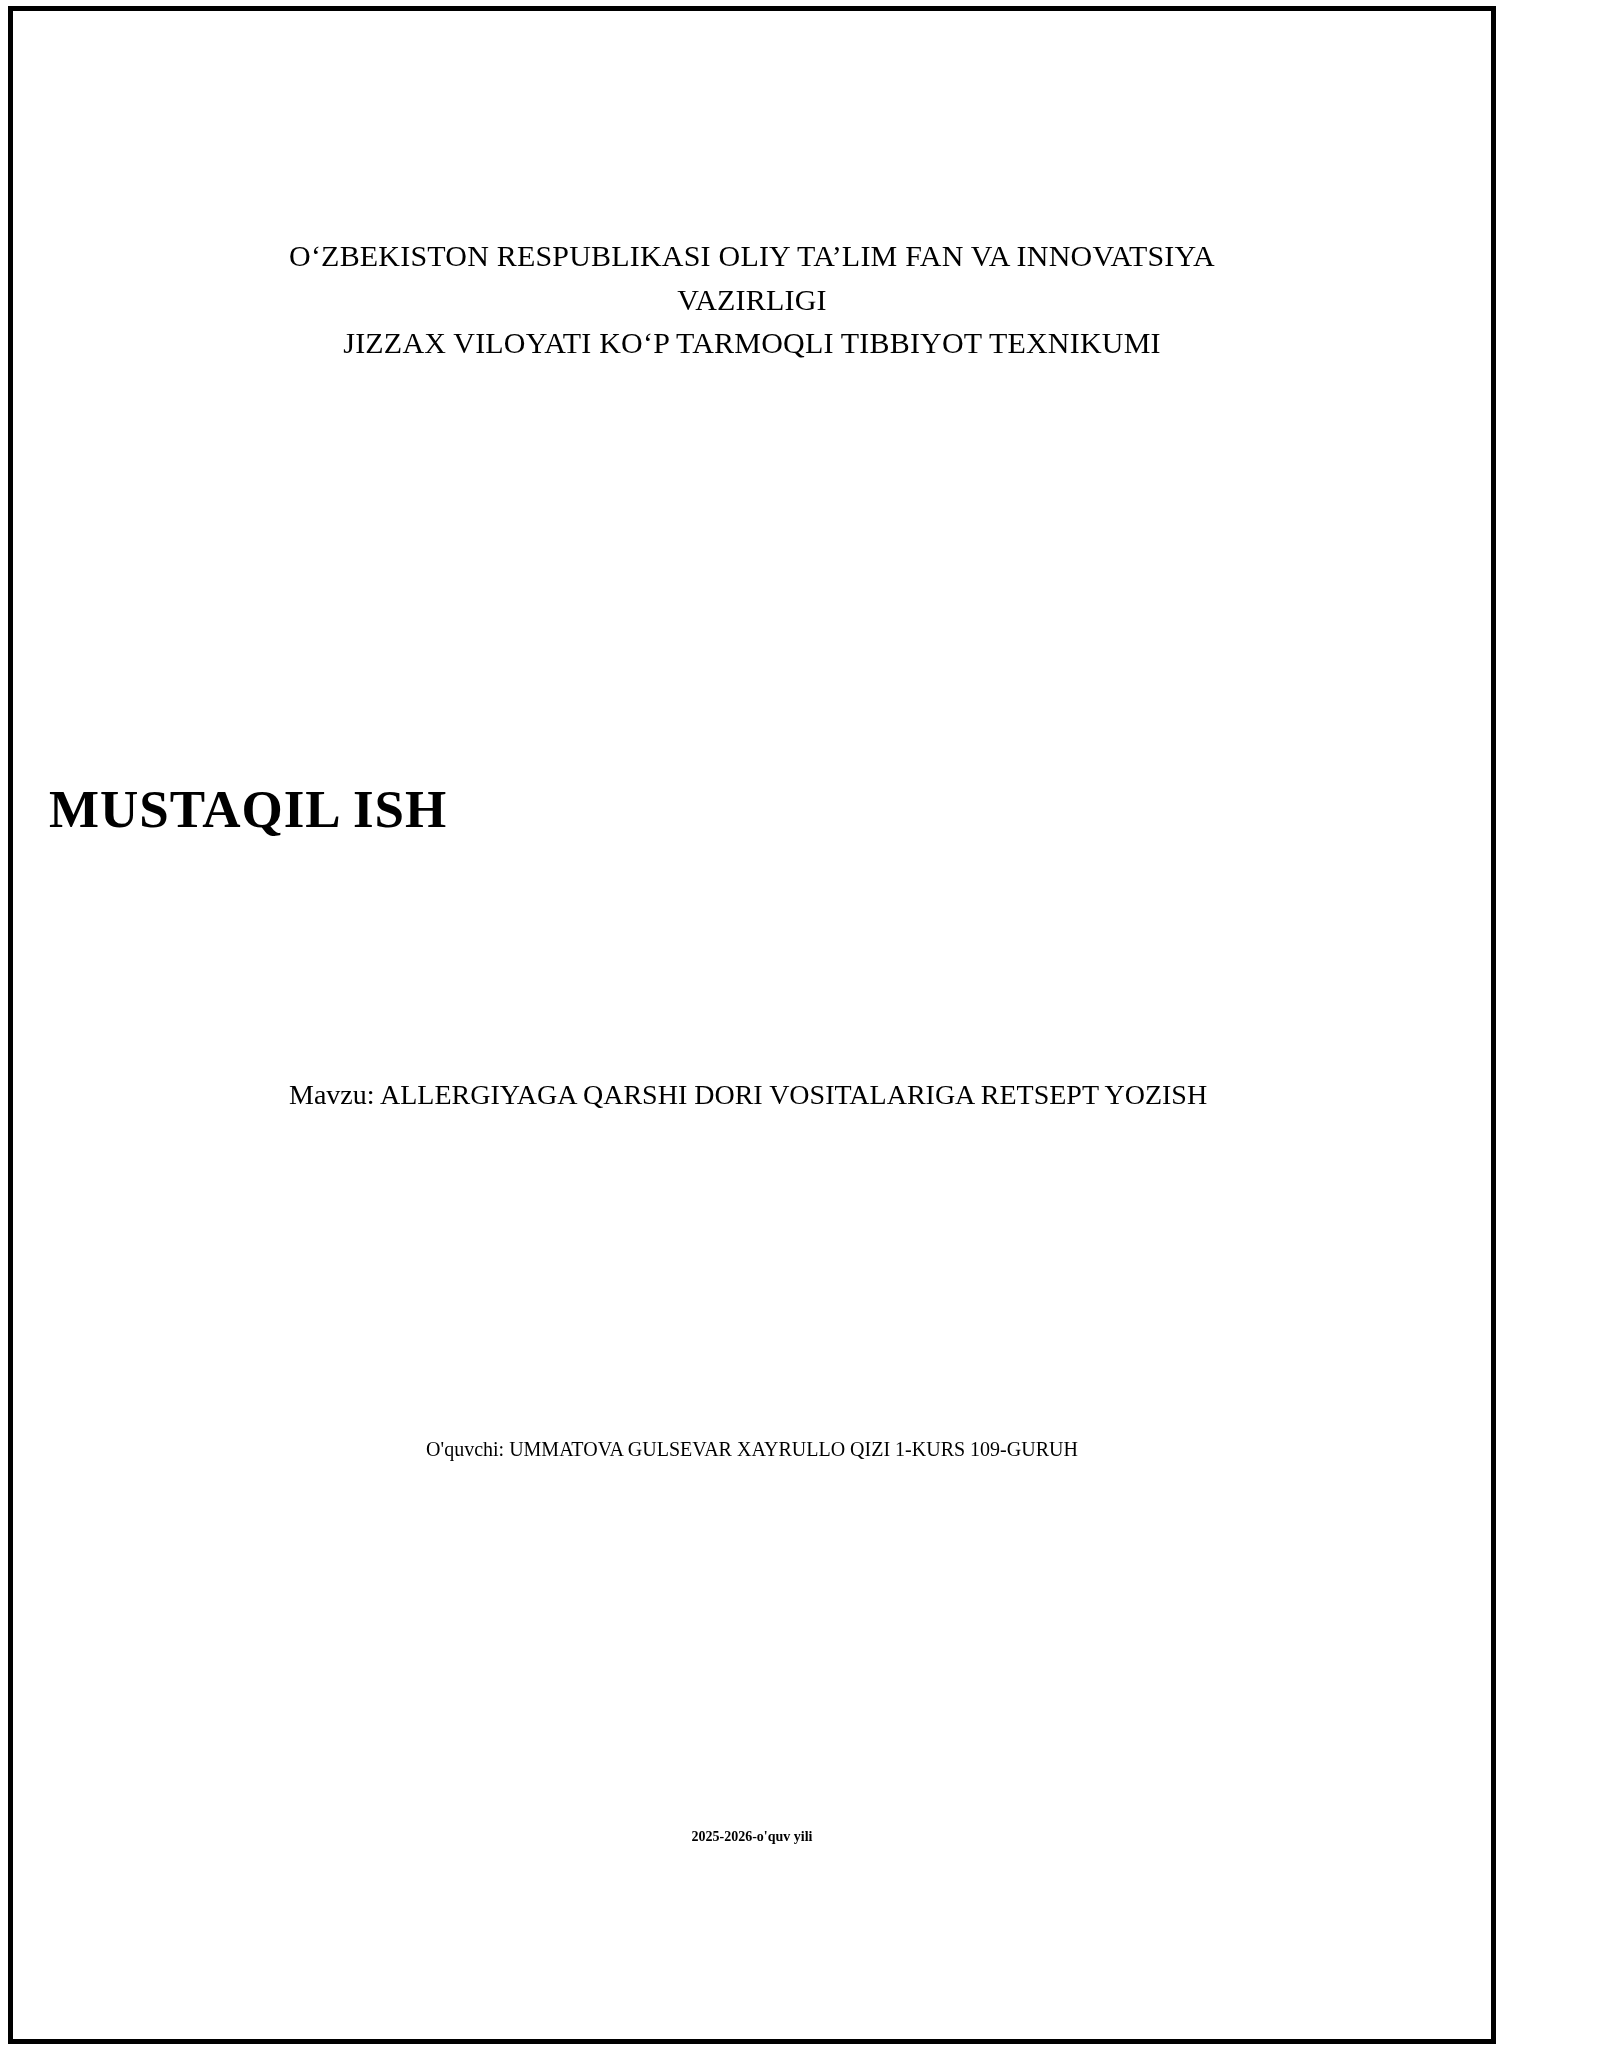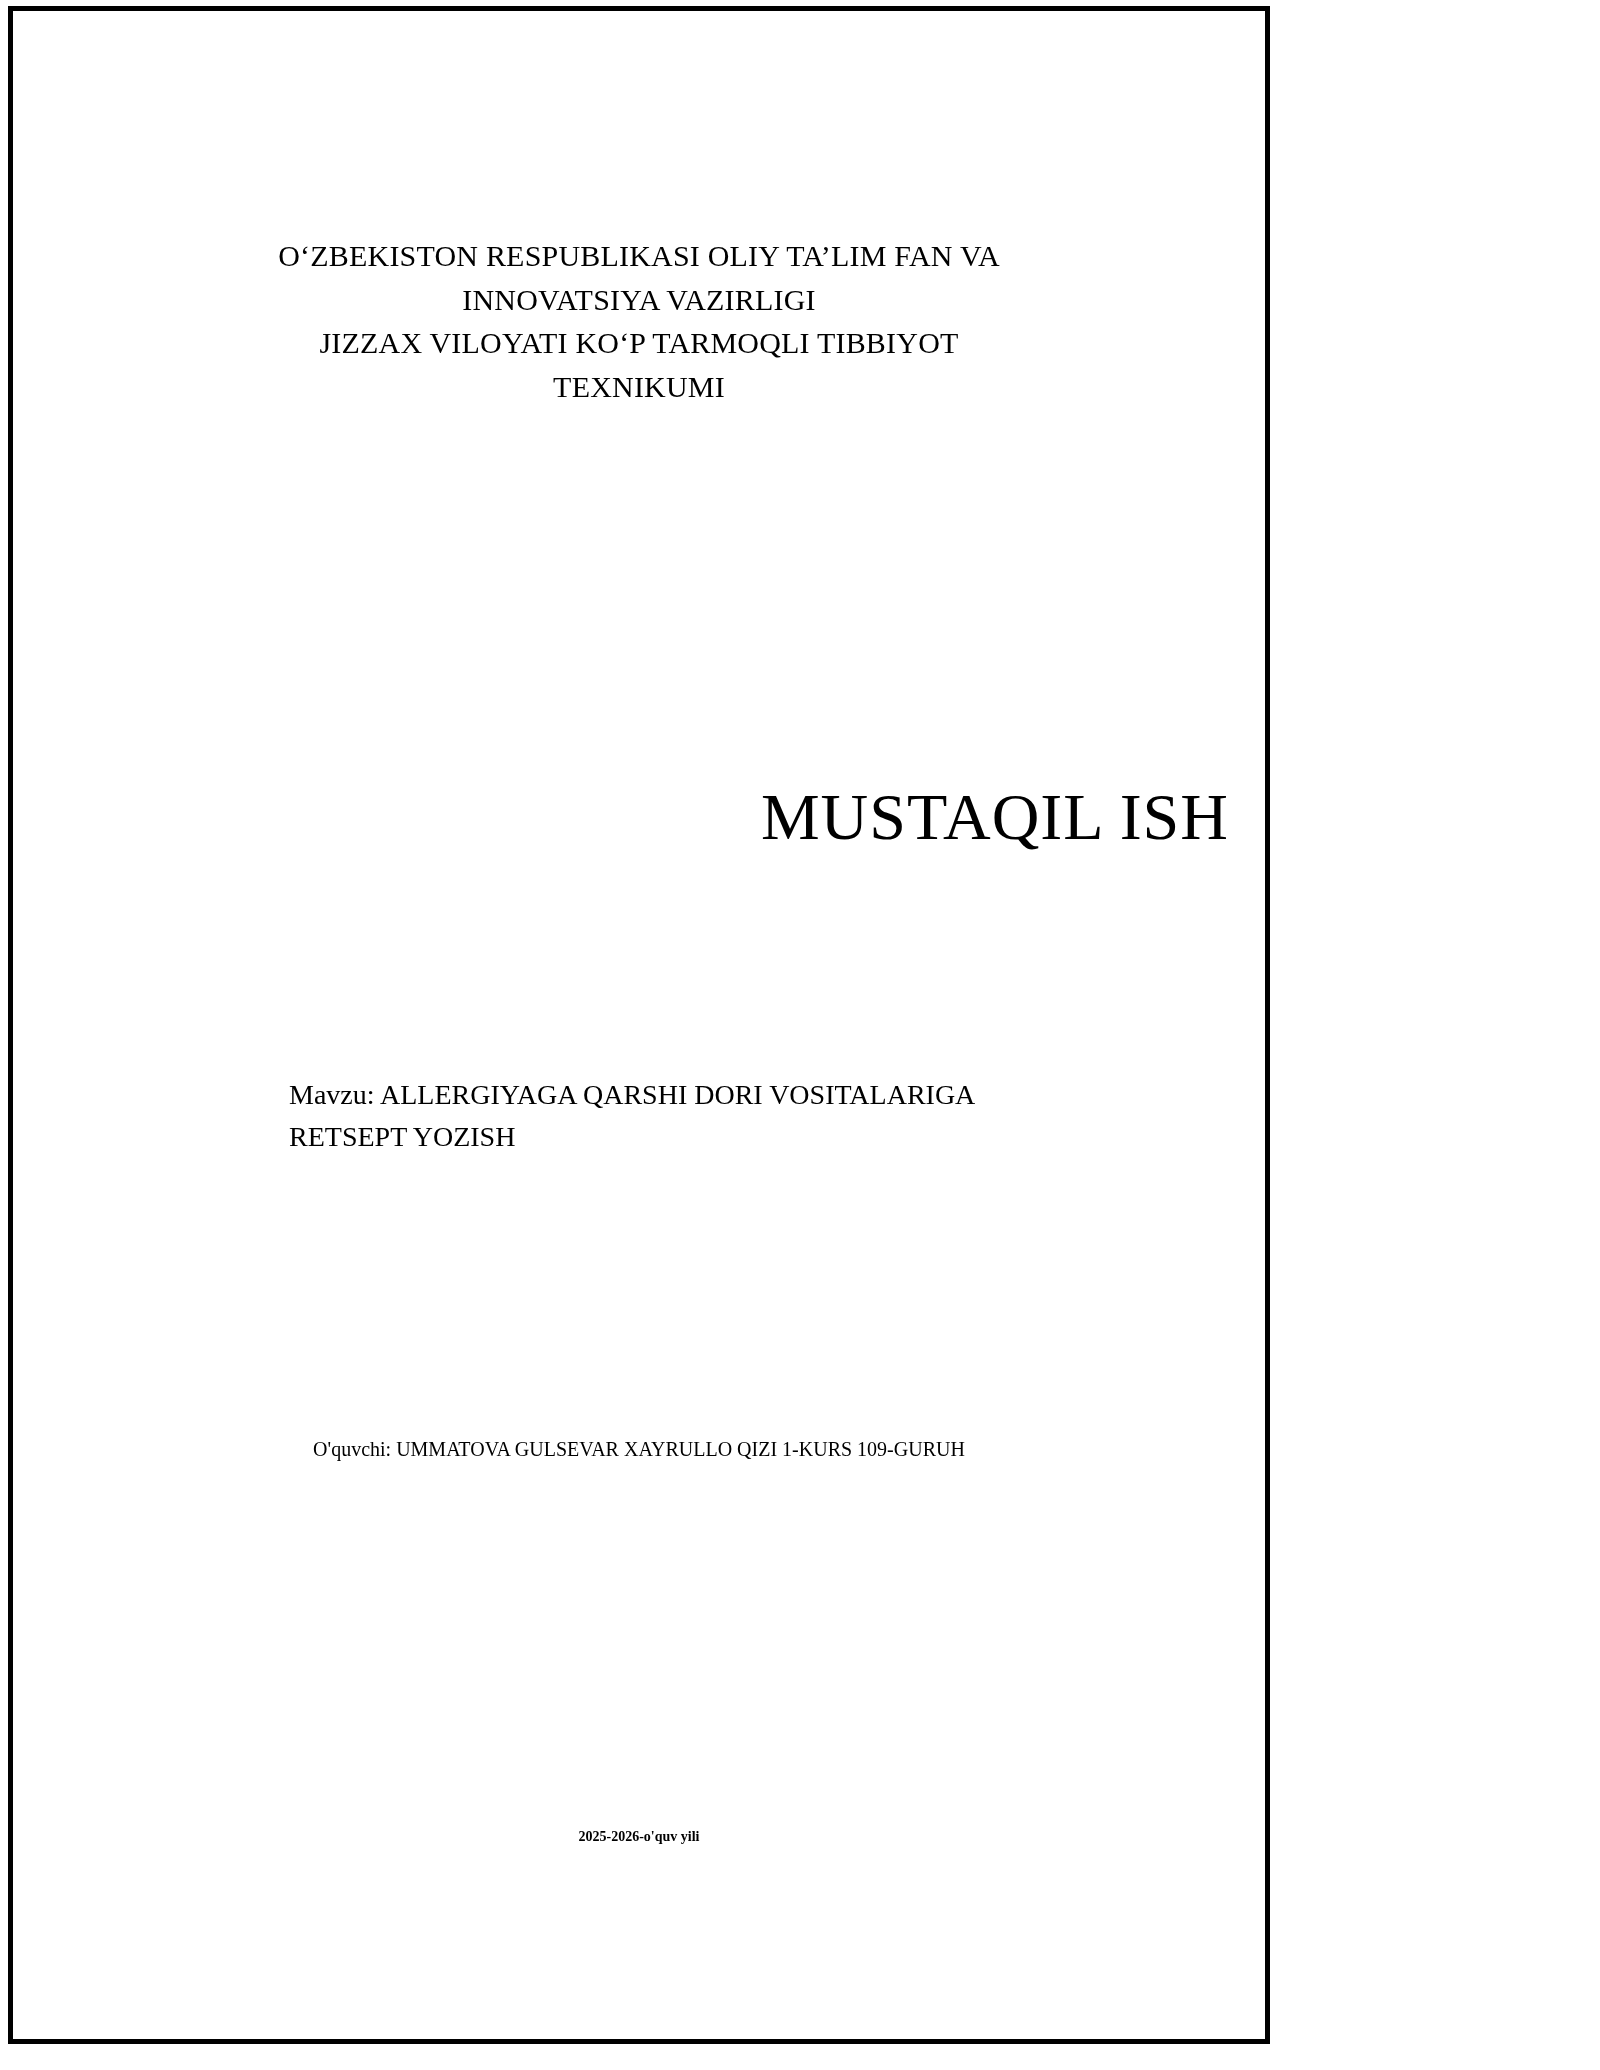--- a/index.html
+++ b/index.html
@@ -19,21 +19,21 @@
     width: 1600px;
     height: 2070px;
     background: #ffffff;
     box-sizing: border-box;
   }
   
   .page-frame {
     position: absolute;
     left: 8px;
     top: 6px;
-    width: 1262px;
+    width: 1488px;
     height: 2038px;
     border: 5px solid #000000;
     box-sizing: border-box;
     background: #ffffff;
   }
   .page-inner {
     position: absolute;
     left: 36px;
     top: 28px;
     right: 36px;
@@ -59,23 +59,23 @@
   }
   .header-line.l2 {
     padding: 0 250px;
     white-space: normal;
   }
   .main-title {
     position: absolute;
     left: 0;
     right: 0;
     top: 740px;
-    text-align: right;
-    font-size: 66px;
-    font-weight: normal;
+    text-align: left;
+    font-size: 53px;
+    font-weight: bold;
     letter-spacing: 1px;
   }
   .subject-block {
     position: absolute;
     left: 0;
     right: 0;
     top: 1035px;
     text-align: left;
     font-size: 28px;
     line-height: 1.5;

